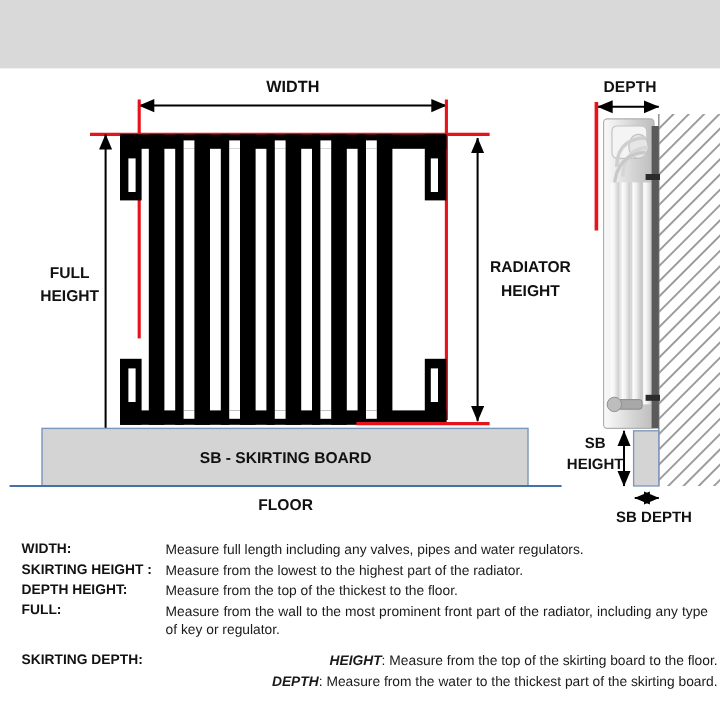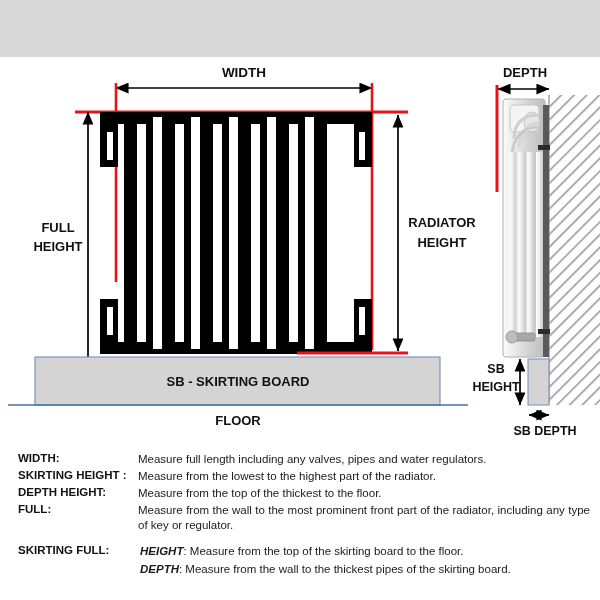--- a/index.html
+++ b/index.html
@@ -38,21 +38,21 @@
     white-space:nowrap;
     font-family:"Liberation Sans", sans-serif;
   }
   .ldesc{
     position:absolute;left:120px;top:0;width:452px;
     font-size:11.5px;color:#1a1a1a;line-height:15px;
     font-family:"Liberation Sans", sans-serif;
   }
   .ldesc.just{text-align:justify;}
   .ldesc em{font-style:italic;font-weight:bold;}
-  .ldesc.indent{left:122px;width:438px;}
+  .ldesc.indent{left:142px;width:438px;text-align:right;}
 </style>
 </head>
 <body>
 
 <div id="stage">
 
   <div class="header-bar"></div>
 
   <svg class="diagram" viewBox="0 0 600 388">
     <defs>
@@ -233,22 +233,22 @@
       <span class="lterm">DEPTH HEIGHT:</span>
       <span class="ldesc">Measure from the top of the thickest to the floor.</span>
     </div>
 
     <div class="lrow" style="top:51px;">
       <span class="lterm">FULL:</span>
       <span class="ldesc just">Measure from the wall to the most prominent front part of the radiator, including any type of key or regulator.</span>
     </div>
 
     <div class="lrow" style="top:92px;">
-      <span class="lterm">SKIRTING FULL:</span>
+      <span class="lterm">SKIRTING DEPTH:</span>
       <span class="ldesc indent"><em>HEIGHT</em><span>: Measure from the top of the skirting board to the floor.</span></span>
     </div>
 
     <div class="lrow" style="top:110px;">
-      <span class="ldesc indent"><em>DEPTH</em><span>: Measure from the wall to the thickest pipes of the skirting board.</span></span>
+      <span class="ldesc indent"><em>DEPTH</em><span>: Measure from the water to the thickest part of the skirting board.</span></span>
     </div>
 
   </div>
 </div>
 
 </body></html>

